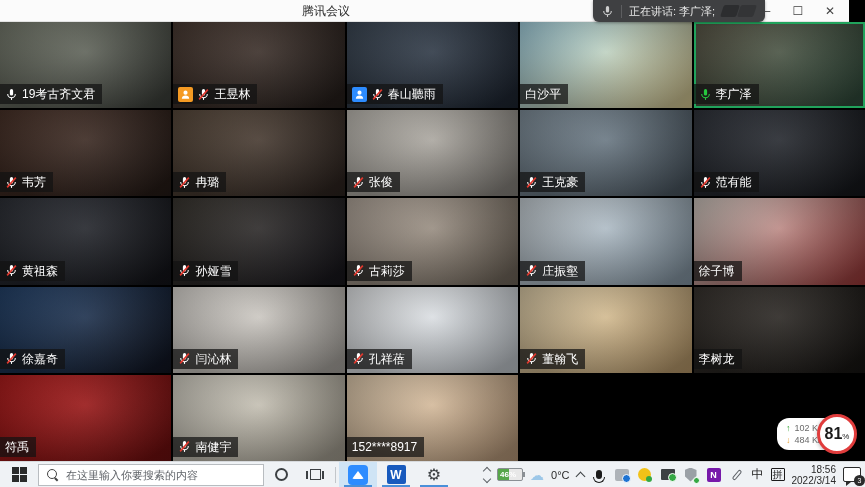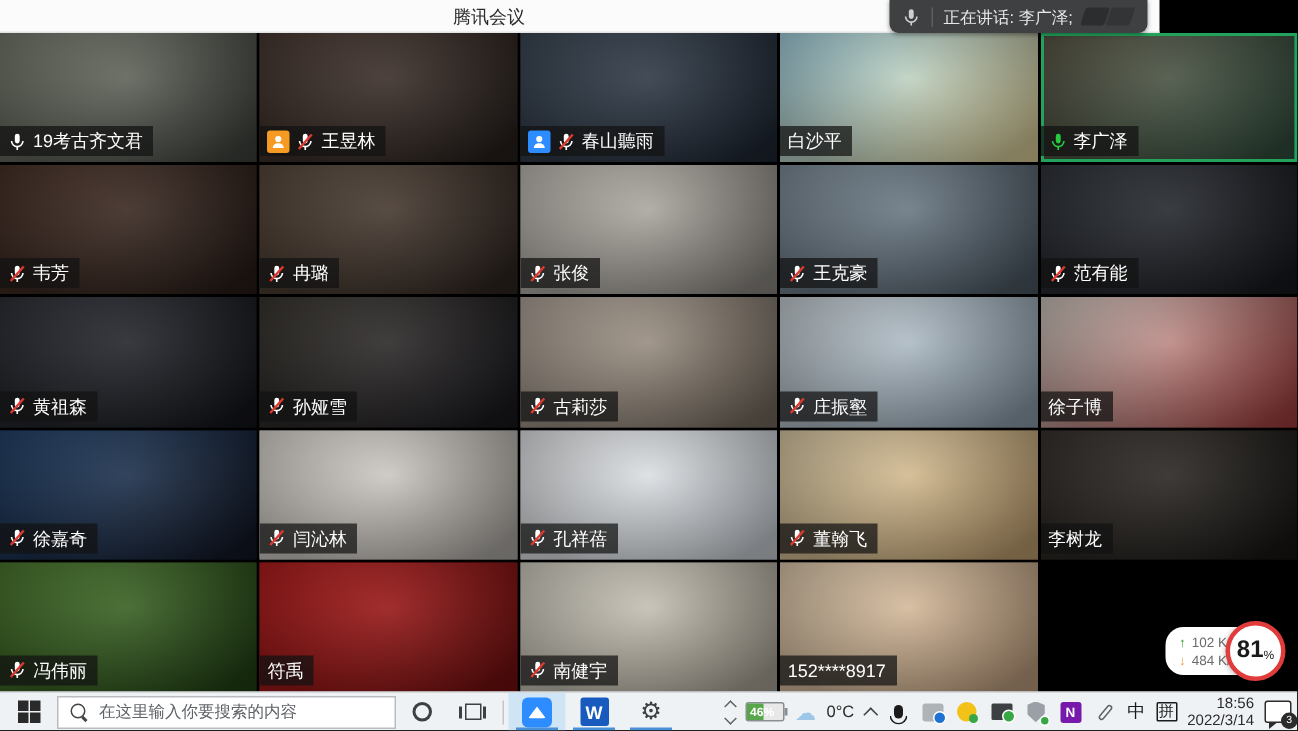--- a/index.html
+++ b/index.html
@@ -1,21 +1,21 @@
 <!DOCTYPE html>
 <html><head>
 <meta charset="utf-8">
 <style>
   * { margin:0; padding:0; box-sizing:border-box; }
   html,body { background:#000; }
   body { font-family:"Liberation Sans","DejaVu Sans",sans-serif; }
   .stage { position:relative; width:865px; height:487px; overflow:hidden; background:#000; }
 
   
-  .titlebar { position:absolute; top:0; left:0; width:773px; height:22px; background:#fbfbfb; border-bottom:1px solid #e3e3e3; z-index:30; }
+  .titlebar { position:absolute; top:0; left:0; width:849px; height:22px; background:#fbfbfb; border-bottom:1px solid #e3e3e3; z-index:30; }
   .titlebar-title { position:absolute; left:326px; top:0; transform:translateX(-50%); line-height:22px; font-size:12px; color:#2b2b2b; white-space:nowrap; }
   .win-controls { position:absolute; right:6px; top:0; height:22px; display:flex; align-items:center; gap:6px; }
   .win-btn { width:26px; height:22px; display:flex; align-items:center; justify-content:center; font-size:12px; color:#444; cursor:default; }
   .speak-toast { position:absolute; left:593px; top:0; height:22px; background:#3f4042; border-radius:0 0 6px 6px; display:flex; align-items:center; padding:0 10px 0 8px; gap:7px; z-index:31; box-shadow:0 1px 3px rgba(0,0,0,.35); }
   .speak-toast .toast-div { width:1px; height:13px; background:#5d5e60; }
   .speak-toast .toast-text { font-size:11px; color:#e8e8e8; white-space:nowrap; }
   .toast-blob { width:16px; height:12px; background:#2c2d2f; transform:skewX(-18deg); border-radius:2px; }
   .toast-blob + .toast-blob { margin-left:-6px; background:#333436; }
 
   
@@ -362,33 +362,20 @@
             </svg>
           </span>
           <span class="tile-name">董翰飞</span>
         </div>
       </div>
       <div class="tile" style="background: linear-gradient(135deg, rgb(56, 51, 46), rgb(22, 20, 18));">
         <div class="tile-label">
           <span class="tile-name">李树龙</span>
         </div>
       </div>
-      <div class="tile" style="background: linear-gradient(135deg, rgb(76, 124, 46), rgb(30, 60, 18));">
-        <div class="tile-label">
-          <span class="mic-wrap">
-            <svg width="13" height="13" viewBox="0 0 24 24">
-              <rect x="9" y="2" width="6" height="12" rx="3" fill="#ffffff"></rect>
-              <path d="M5 11a7 7 0 0 0 14 0" fill="none" stroke="#ffffff" stroke-width="2"></path>
-              <line x1="12" y1="18" x2="12" y2="22" stroke="#ffffff" stroke-width="2"></line>
-              <line x1="4" y1="21" x2="20" y2="3" stroke="#e0382e" stroke-width="3"></line>
-            </svg>
-          </span>
-          <span class="tile-name">冯伟丽</span>
-        </div>
-      </div>
       <div class="tile" style="background: linear-gradient(135deg, rgb(184, 28, 28), rgb(110, 14, 14));">
         <div class="tile-label">
           <span class="tile-name">符禹</span>
         </div>
       </div>
       <div class="tile" style="background: linear-gradient(135deg, rgb(220, 216, 204), rgb(164, 158, 144)); padding-left: 24px;">
         <div class="tile-label">
           <span class="mic-wrap">
             <svg width="13" height="13" viewBox="0 0 24 24">
               <rect x="9" y="2" width="6" height="12" rx="3" fill="#ffffff"></rect>

